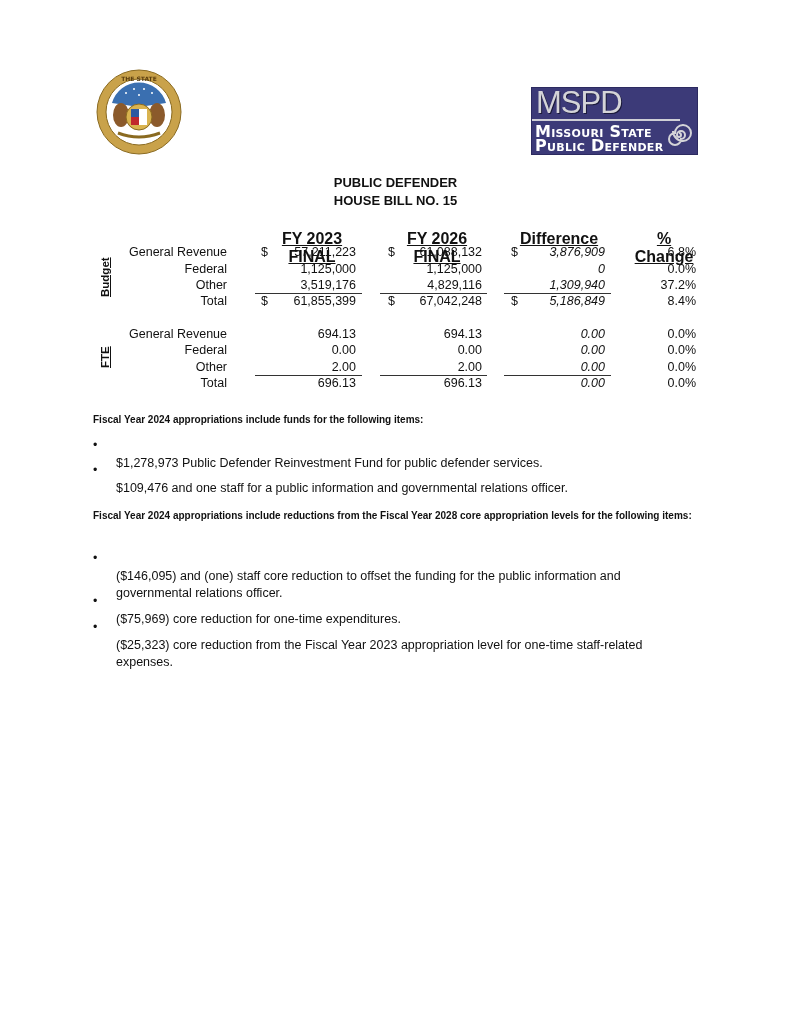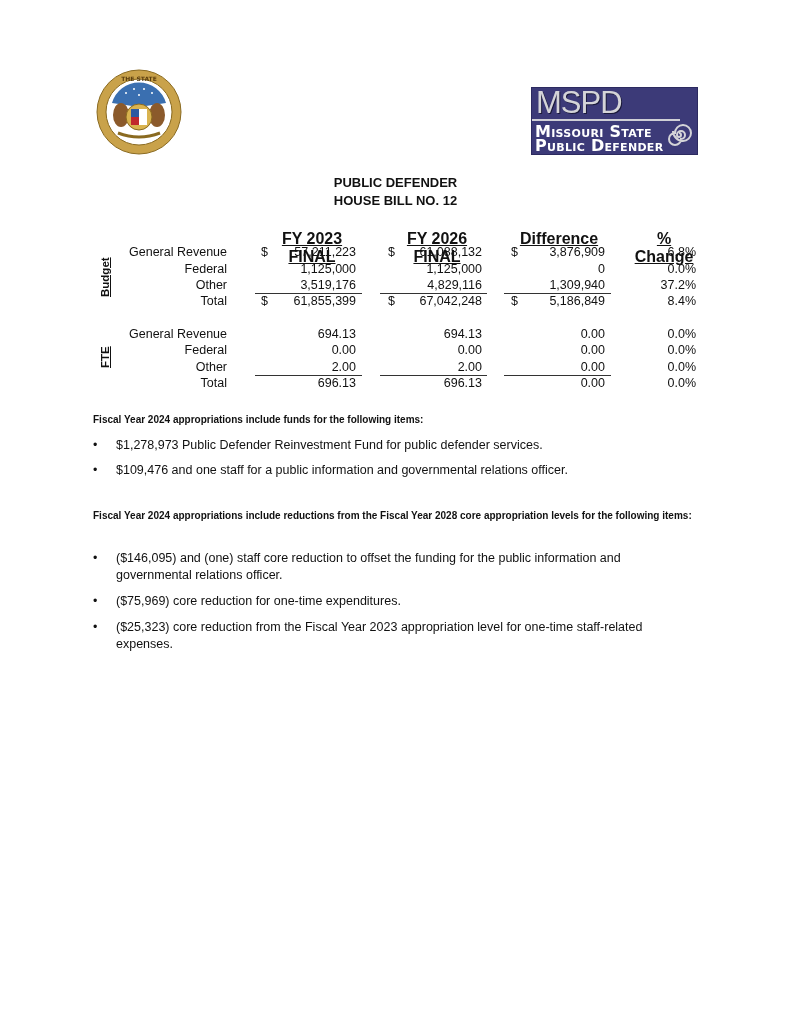--- a/index.html
+++ b/index.html
@@ -64,36 +64,36 @@
     .colhead {
       position: absolute; font-weight: bold; font-size: 16px;
       text-decoration: underline; top: 230px; text-align: center;
     }
     .row { position: absolute; left: 0; width: 791px; height: 16px; font-size: 12.5px; }
     .row .lbl { position: absolute; right: 564px; text-align: center; }
     .cell { position: absolute; text-align: right; }
     .dollar { position: absolute; }
     .c1 { right: 435px; }
     .c2 { right: 309px; }
-    .c3 { right: 186px; }
+    .c3 { right: 186px; font-style: italic; }
     .c4 { right: 95px; padding-left: 21px; }
     .d1 { left: 261px; }
     .d2 { left: 388px; }
     .d3 { left: 511px; }
     .uline { position: absolute; height: 1px; background: #333; }
 
     .section-head {
       position: absolute; left: 93px; width: 615px;
       font-weight: bold; font-size: 10px; line-height: 17px;
     }
     .bullet-item {
       position: absolute; left: 93px; width: 615px; font-size: 12.5px; line-height: 17px;
     }
     .bullet-item .dot { position: absolute; left: 0; top: 0; }
-    .bullet-item .txt { position: absolute; left: 23px; width: 580px; }
+    .bullet-item .txt { position: absolute; left: 23px; width: 580px; margin-top: 18px; }
   </style>
 </head>
 <body>
 
 <div class="seal">
   <svg width="86" height="86" viewBox="0 0 86 86">
     <circle cx="43" cy="43" r="42" fill="#c9a24a" stroke="#8a6a20" stroke-width="1"></circle>
     <circle cx="43" cy="43" r="33" fill="#ffffff" stroke="#8a6a20" stroke-width="1"></circle>
     <path d="M16 34 A28 28 0 0 1 70 34 L43 38 Z" fill="#3a6fb0"></path>
     <g fill="#ffffff">
@@ -118,21 +118,21 @@
   <div class="acronym">MSPD</div>
   <div class="rule"></div>
   <div class="line1">Missouri State</div>
   <div class="line2">Public Defender</div>
   <svg class="swirl" viewBox="0 0 30 30">
     <path d="M15 15 m0 -2 a2 2 0 1 1 -2 2 a4 4 0 1 1 4 4 a6 6 0 1 1 -6 -6 a8 8 0 1 1 8 8 a10 10 0 0 1 -10 -10" fill="none" stroke="#d4d4d8" stroke-width="2"></path>
   </svg>
 </div>
 
 <div class="title t1">PUBLIC DEFENDER</div>
-<div class="title t2">HOUSE BILL NO. 12</div>
+<div class="title t2">HOUSE BILL NO. 15</div>
 
 <div class="vlabel vl-budget">Budget</div>
 <div class="vlabel vl-fte">FTE</div>
 
 <div class="colhead" style="left:262px;width:100px;">FY 2023 FINAL</div>
 <div class="colhead" style="left:387px;width:100px;">FY 2026 FINAL</div>
 <div class="colhead" style="left:514px;width:90px;">Difference</div>
 <div class="colhead" style="left:629px;width:70px;">% Change</div>
 
 <div class="row" style="top:245px;">

